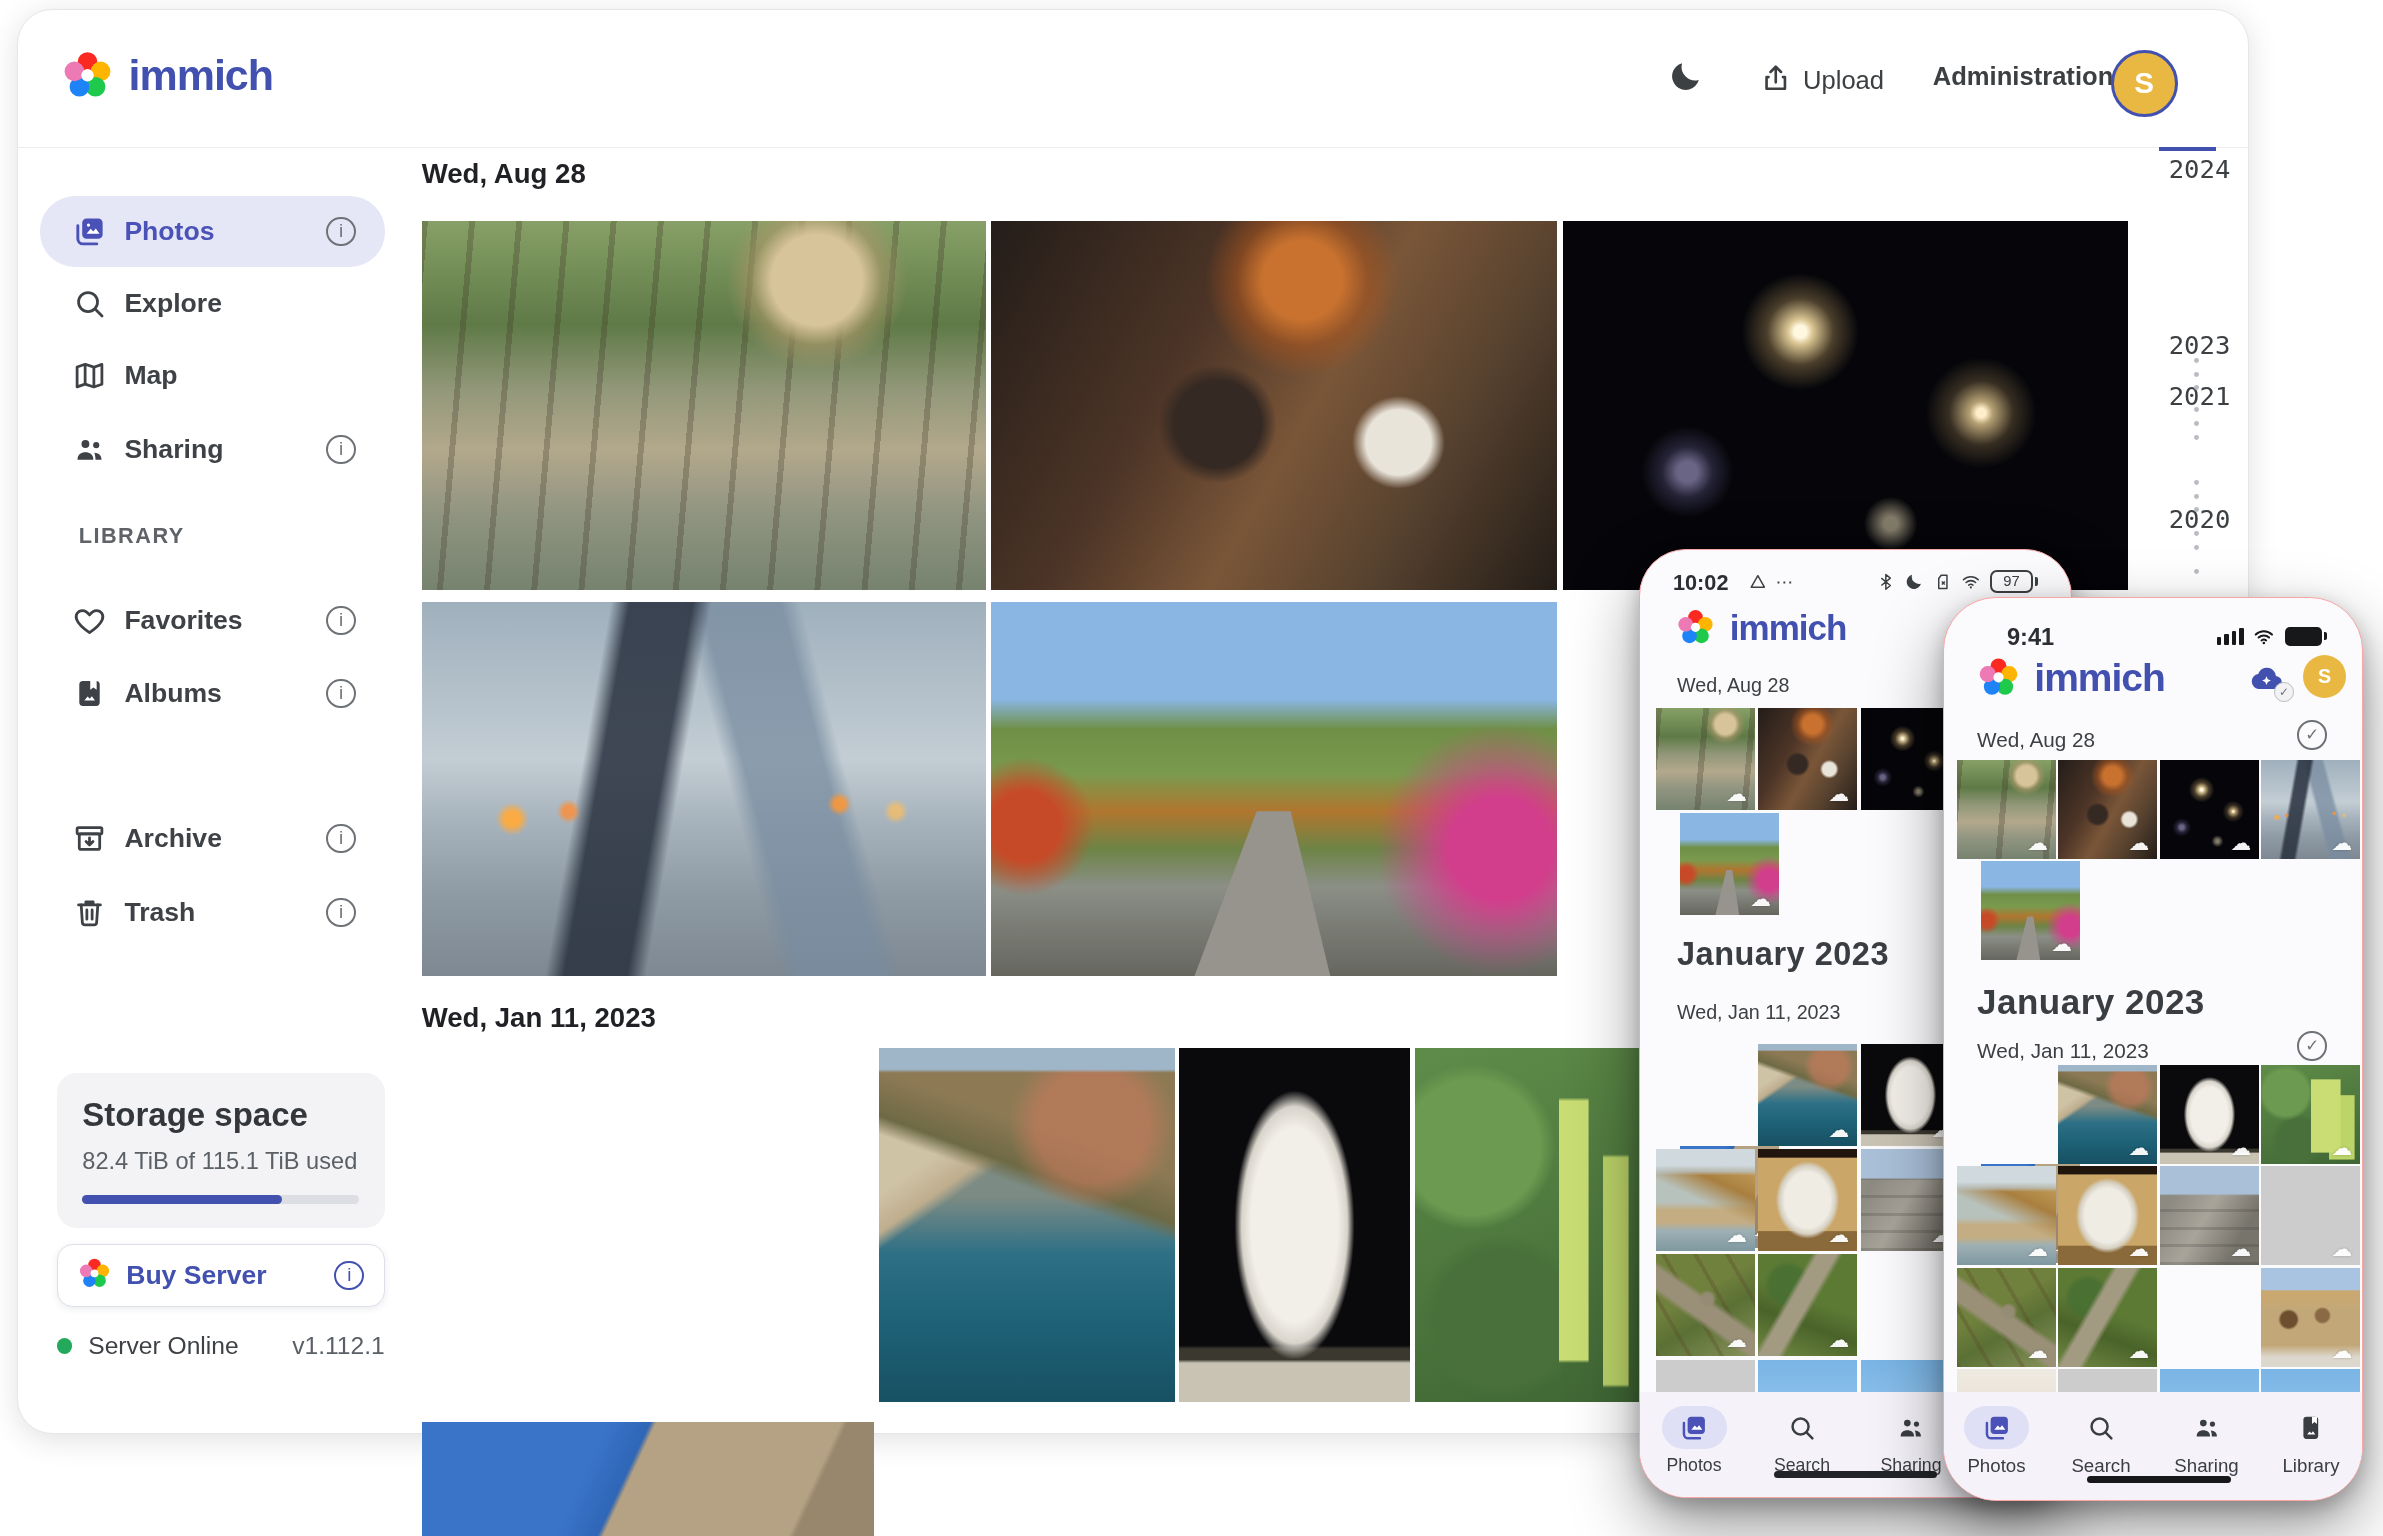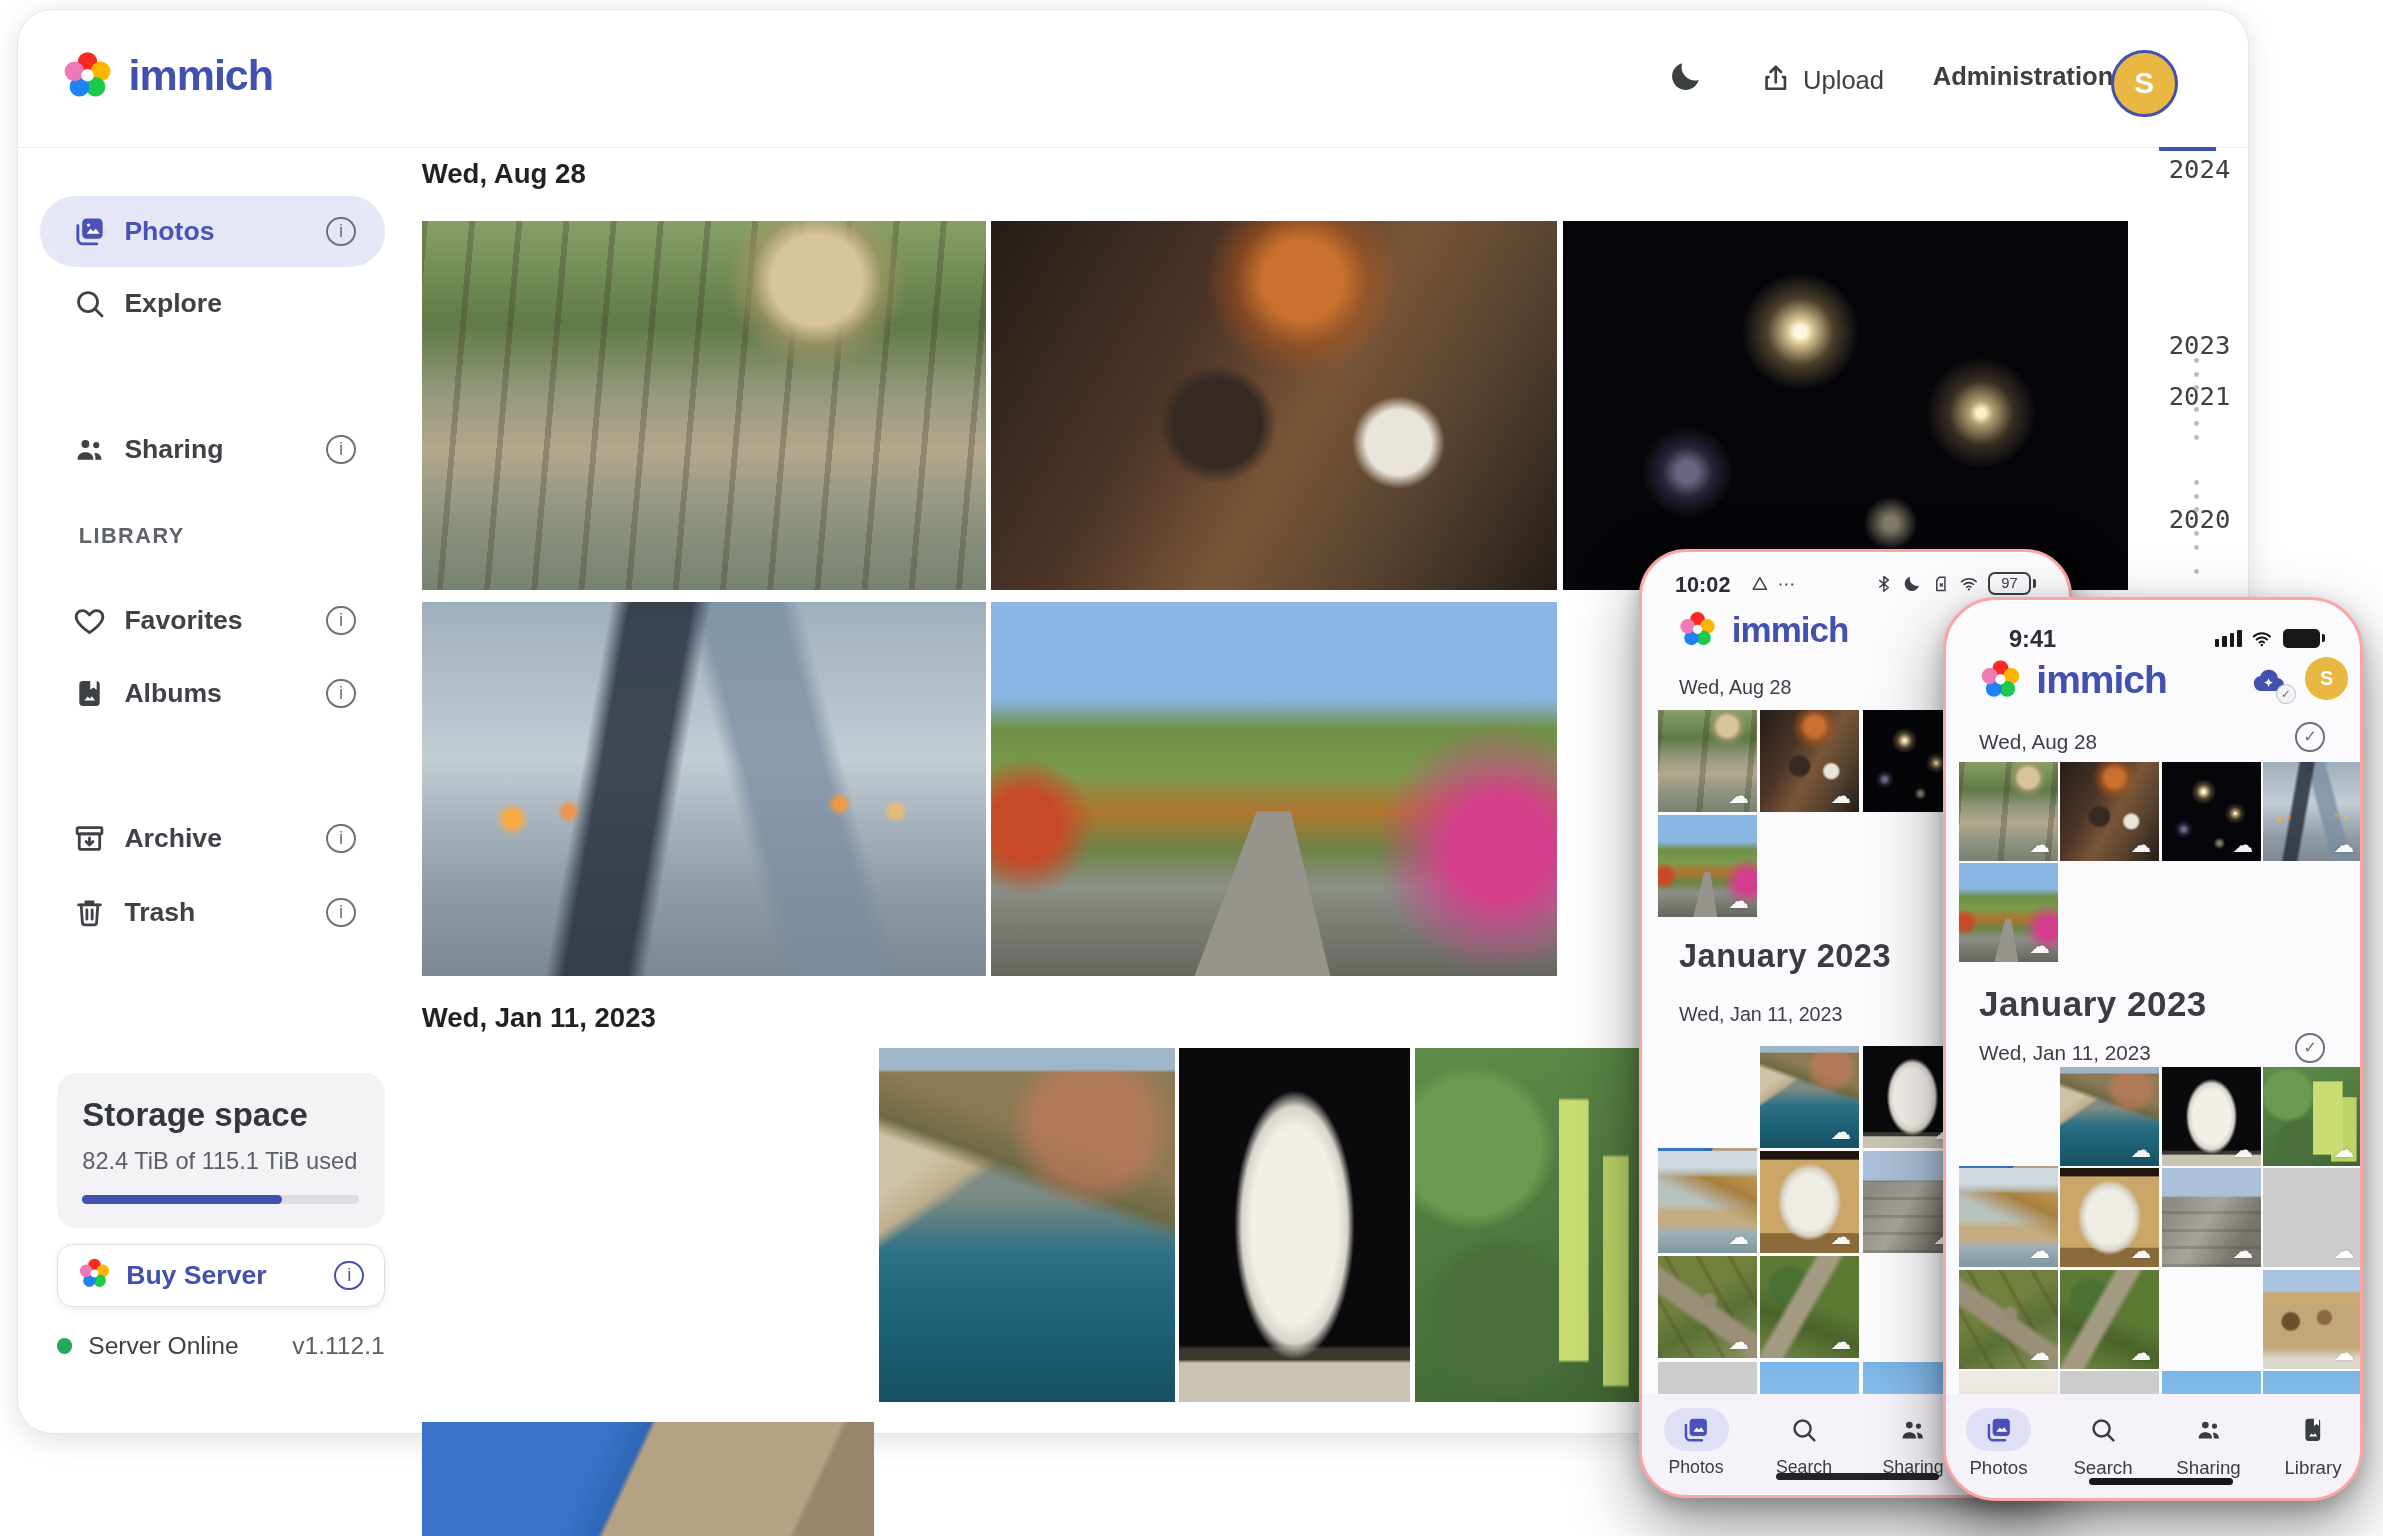--- a/index.html
+++ b/index.html
@@ -57,22 +57,22 @@
   
   .date-h{position:absolute;font-size:27.6px;font-weight:bold;color:#1f2125;}
   .thumb{position:absolute;background-color:#ccc;}
 
   
   .tl-indicator{position:absolute;left:2141px;top:137px;width:57px;height:3.9px;background:#4250af;}
   .tl-year{position:absolute;left:2123px;font-family:"DejaVu Sans Mono",monospace;font-size:25.6px;color:#3c4043;margin-left:28px;}
   .tl-dot{position:absolute;left:2176px;width:4.9px;height:4.9px;border-radius:50%;background:#b9bcc2;}
 
   
-  .phone{position:absolute;background:#fbfafd;border:3px solid #fca5a5;overflow:hidden;
-    box-shadow:0 29.6px 69px rgba(0,0,0,.40), 0 7.9px 19.7px rgba(0,0,0,.22);}
+  .phone{position:absolute;background:#fbfafd;border:1px solid #fca5a5;overflow:hidden;
+    box-shadow:0 29.6px 69px rgba(0,0,0,.40), 0 7.9px 19.7px rgba(0,0,0,.22);padding-left:24px;}
   .phone1{left:1639px;top:549px;width:433px;height:949px;border-radius:47px;}
   .phone2{left:1943px;top:597px;width:420px;height:904px;border-radius:53px;}
   .p-abs{position:absolute;}
   .p-time{font-weight:bold;color:#2b2e33;}
   .p-date{color:#3c4043;}
   .p-month{font-weight:600;color:#3a3d42;letter-spacing:0.5px;}
   .cloud{position:absolute;right:7.9px;bottom:4.9px;color:#fff;font-size:20.7px;line-height:1;opacity:.95;
     font-family:"DejaVu Sans",sans-serif;text-shadow:0 0 3px rgba(0,0,0,.25);}
   .check-circle{position:absolute;width:29.6px;height:29.6px;border-radius:50%;border:2px solid #6e7277;color:#6e7277;
     display:flex;align-items:center;justify-content:center;font-size:16.7px;}
@@ -256,20 +256,29 @@
     <div class="side-item" style="top:264px;">
       <span class="s-icon" style="color:#3e4246;">
         <svg width="35" height="35" viewBox="0 0 24 24" fill="none" stroke="currentColor" stroke-width="1.9" stroke-linecap="round">
             <circle cx="11" cy="11" r="6.5"></circle>
             <path d="M16 16l4.6 4.6"></path>
           </svg>
       </span>
       <span class="s-label">Explore</span>
     </div>
 
+    <div class="side-item" style="top:336px;">
+      <span class="s-icon">
+        <svg width="35" height="35" viewBox="0 0 24 24" fill="none" stroke="#3e4246" stroke-width="1.9" stroke-linejoin="round">
+            <path d="M3.5 6.2v13.6l5.5-1.9 6 2 5.5-1.9V4.4L15 6.3l-6-2z"></path>
+            <path d="M9 4.3v13.6M15 6.3v13.6"></path>
+          </svg>
+      </span>
+      <span class="s-label">Map</span>
+    </div>
 
     <div class="side-item" style="top:410px;">
       <span class="s-icon">
         <svg width="35" height="35" viewBox="0 0 24 24" fill="#3e4246">
             <circle cx="9.2" cy="8.2" r="2.7"></circle>
             <path d="M3.8 18.6c0-3 2.4-4.7 5.4-4.7s5.4 1.7 5.4 4.7v.4H3.8z"></path>
             <circle cx="16.6" cy="9" r="2.1"></circle>
             <path d="M15.3 14.2c2.8.2 4.9 1.7 4.9 4.4v.4h-4.1c0-1.9-.3-3.5-.8-4.8z"></path>
           </svg>
       </span>

